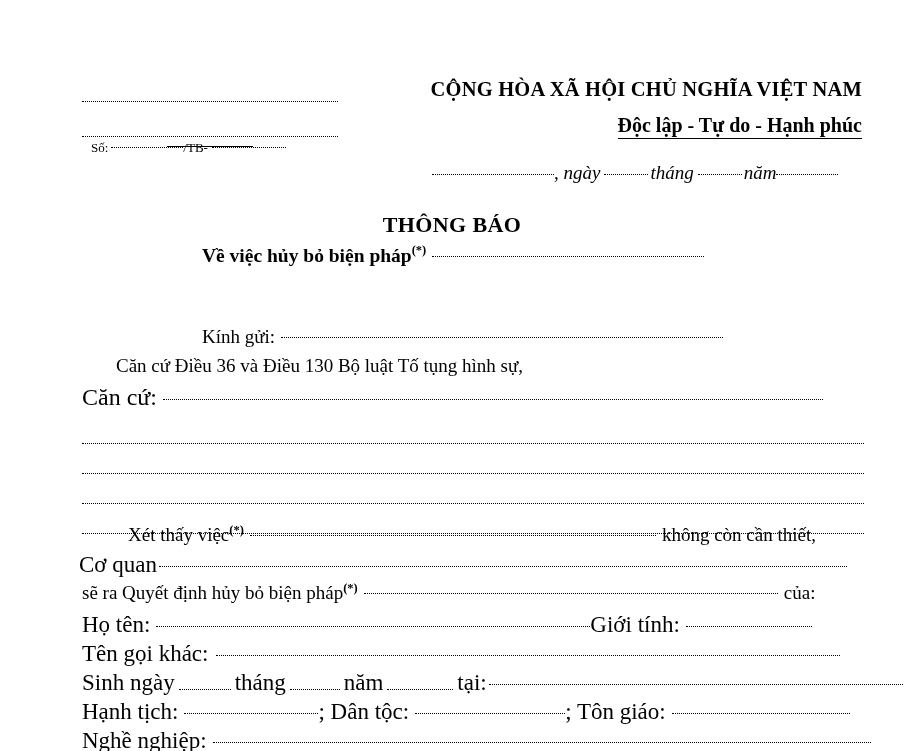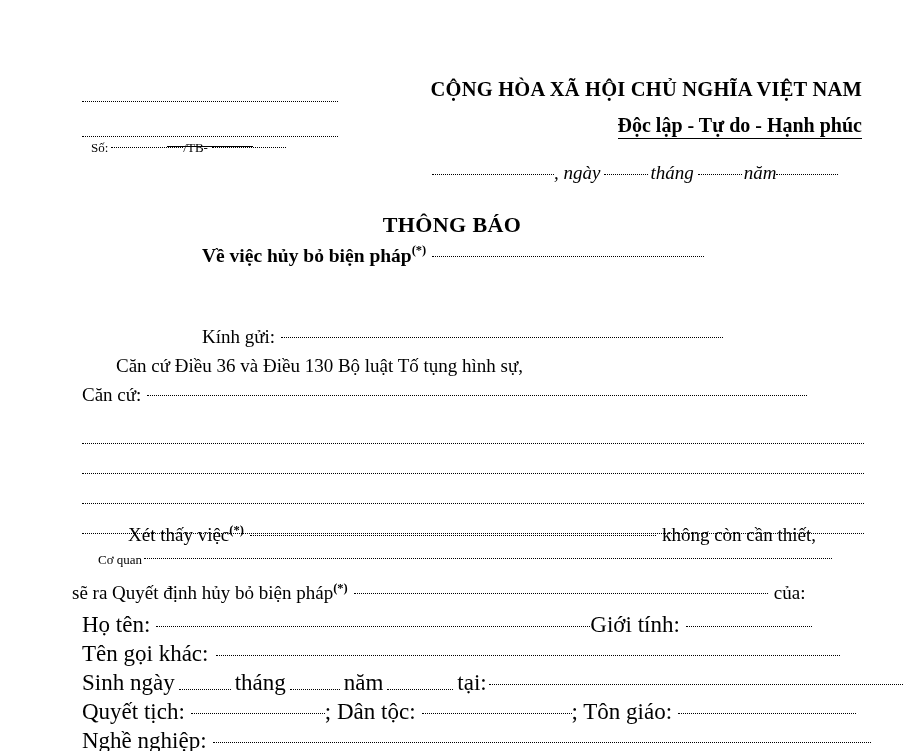--- a/index.html
+++ b/index.html
@@ -175,21 +175,21 @@
     top: 355px;
     left: 116px;
     font-size: 19px;
     white-space: nowrap;
   }
   .can-cu-2 {
     position: absolute;
     top: 384px;
     left: 82px;
     width: 782px;
-    font-size: 19px;
+    font-size: 24px;
     white-space: nowrap;
   }
   .can-cu-2 .cc-fill {
     display: inline-block;
     width: 660px;
     border-bottom: 1.4px dotted #000;
     margin: 0 0 5px 6px;
   }
 
   
@@ -216,36 +216,36 @@
   .xet-thay .xt-fill {
     display: inline-block;
     width: 406px;
     border-bottom: 1.4px dotted #000;
     margin: 0 6px 5px 6px;
   }
 
   .co-quan {
     position: absolute;
     top: 552px;
-    left: 98px;
-    width: 782px;
-    font-size: 13px;
+    left: 79px;
+    width: 782px;
+    font-size: 23px;
     white-space: nowrap;
   }
   .co-quan .cq-fill {
     display: inline-block;
     width: 688px;
     border-bottom: 1.4px dotted #000;
     margin: 0 0 5px 2px;
   }
 
   .se-ra {
     position: absolute;
     top: 581px;
-    left: 72px;
+    left: 82px;
     width: 782px;
     font-size: 19px;
     white-space: nowrap;
   }
   .se-ra .sr-fill {
     display: inline-block;
     width: 414px;
     border-bottom: 1.4px dotted #000;
     margin: 0 6px 5px 6px;
   }
@@ -350,20 +350,20 @@
 
   <div class="field-line ln-tengoi">
     <span>Tên gọi khác:</span><span class="f f1"></span>
   </div>
 
   <div class="field-line ln-sinh">
     <span>Sinh ngày</span><span class="f f1"></span><span>tháng</span><span class="f f2"></span><span>năm</span><span class="f f3"></span><span>tại:</span><span class="f f4"></span>
   </div>
 
   <div class="field-line ln-quoc">
-    <span>Quyết tịch:</span><span class="f f1"></span><span>; Dân tộc:</span><span class="f f2"></span><span>; Tôn giáo:</span><span class="f f3"></span>
+    <span>Hạnh tịch:</span><span class="f f1"></span><span>; Dân tộc:</span><span class="f f2"></span><span>; Tôn giáo:</span><span class="f f3"></span>
   </div>
 
   <div class="field-line ln-nghe">
     <span>Nghề nghiệp:</span><span class="f f1"></span>
   </div>
 
 </div>
 
 </body></html>

